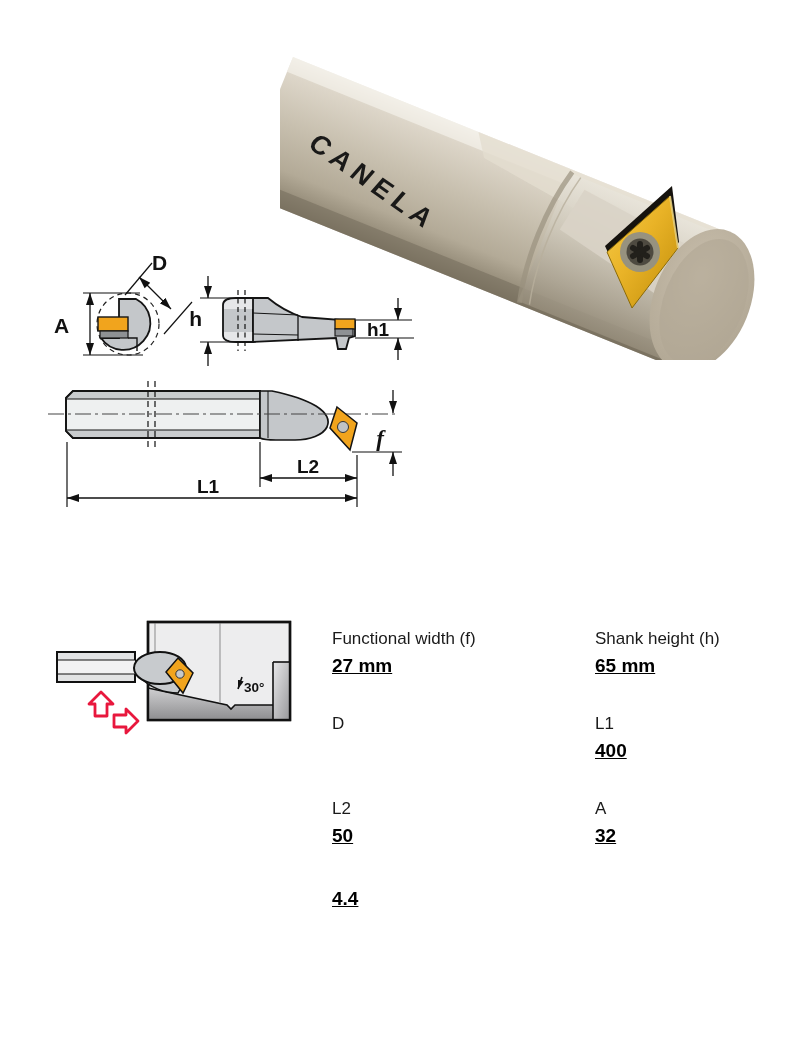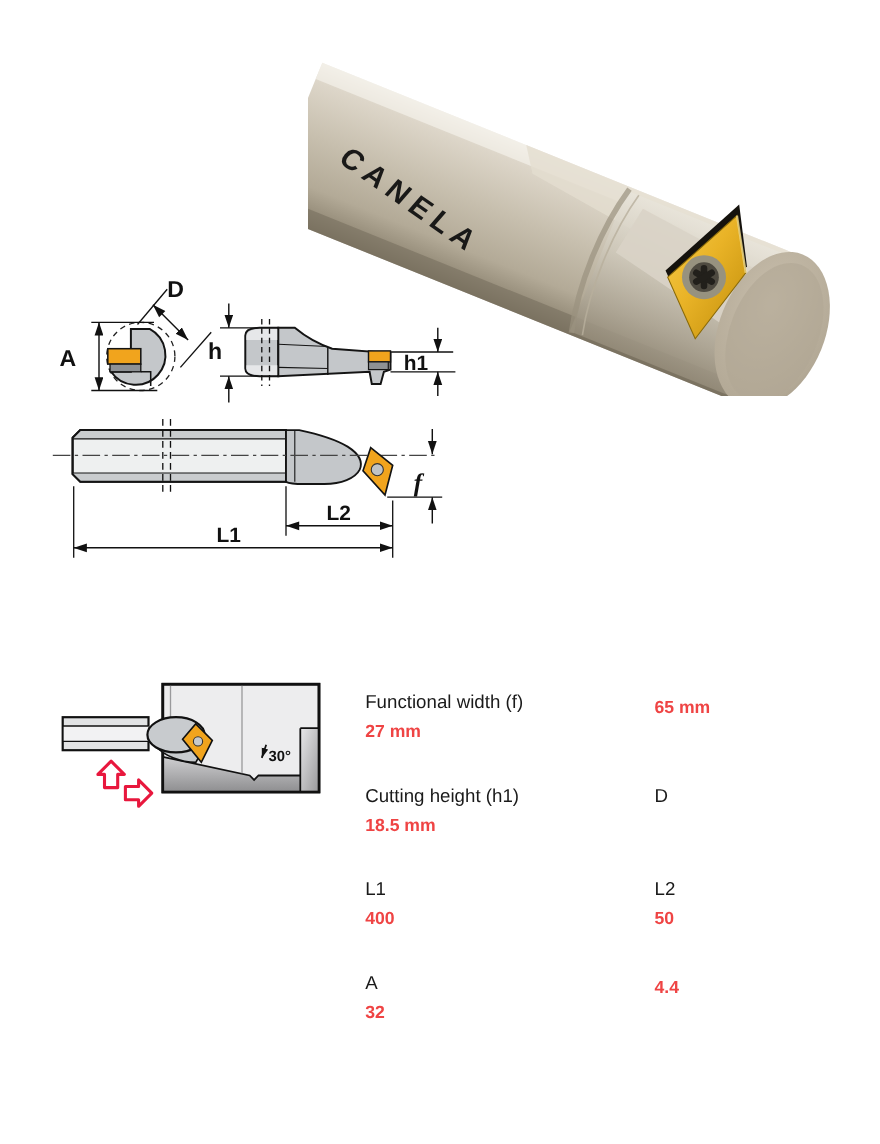--- a/index.html
+++ b/index.html
@@ -8,21 +8,21 @@
   .abs{position:absolute;}
   svg text{font-family:"Liberation Sans",sans-serif;fill:#111;}
   .dimlabel{font-weight:bold;font-size:21px;}
   .dimlabel-sm{font-weight:bold;font-size:19px;}
   .f-label{font-family:"Liberation Serif",serif;font-style:italic;font-weight:bold;font-size:23px;}
   .angle-label{font-weight:bold;font-size:13.5px;}
   .specs{position:absolute;left:332px;top:612px;width:450px;display:grid;
          grid-template-columns:263px 1fr;margin-top:16px;}
   .spec-cell{height:85px;}
   .spec-label{font-size:17px;line-height:22px;font-weight:400;color:#1a1a1a;}
-  .spec-value{font-size:16px;line-height:26px;font-weight:700;margin-top:3px;color:#ef4444;}
+  .spec-value{font-size:19px;line-height:26px;font-weight:700;margin-top:3px;color:#000000;text-decoration:underline;}
 </style>
 </head>
 <body>
 
 <div class="page">
 
   <svg class="abs" style="left:280px;top:40px;" width="520" height="320" viewBox="0 0 520 320">
     <defs>
       <linearGradient id="barGrad" x1="0" y1="0" x2="0" y2="1">
         <stop offset="0" stop-color="#f0ece4"></stop>
@@ -211,25 +211,22 @@
     <path d="M81,77 L93,89 L87,89 L87,101 L75,101 L75,89 L69,89 Z" fill="#fff" stroke="#e8173d" stroke-width="2.8" stroke-linejoin="round"></path>
     <path d="M118,106 L106,94 L106,100 L94,100 L94,112 L106,112 L106,118 Z" fill="#fff" stroke="#e8173d" stroke-width="2.8" stroke-linejoin="round"></path>
   </svg>
 
   <div class="specs">
     <div class="spec-cell">
       <div class="spec-label">Functional width (f)</div>
       <div class="spec-value">27 mm</div>
     </div>
     <div class="spec-cell">
+      <div class="spec-label">Shank height (h)</div>
       <div class="spec-value">65 mm</div>
-    </div>
-    <div class="spec-cell">
-      <div class="spec-label">Cutting height (h1)</div>
-      <div class="spec-value">18.5 mm</div>
     </div>
     <div class="spec-cell">
       <div class="spec-label">D</div>
     </div>
     <div class="spec-cell">
       <div class="spec-label">L1</div>
       <div class="spec-value">400</div>
     </div>
     <div class="spec-cell">
       <div class="spec-label">L2</div>

